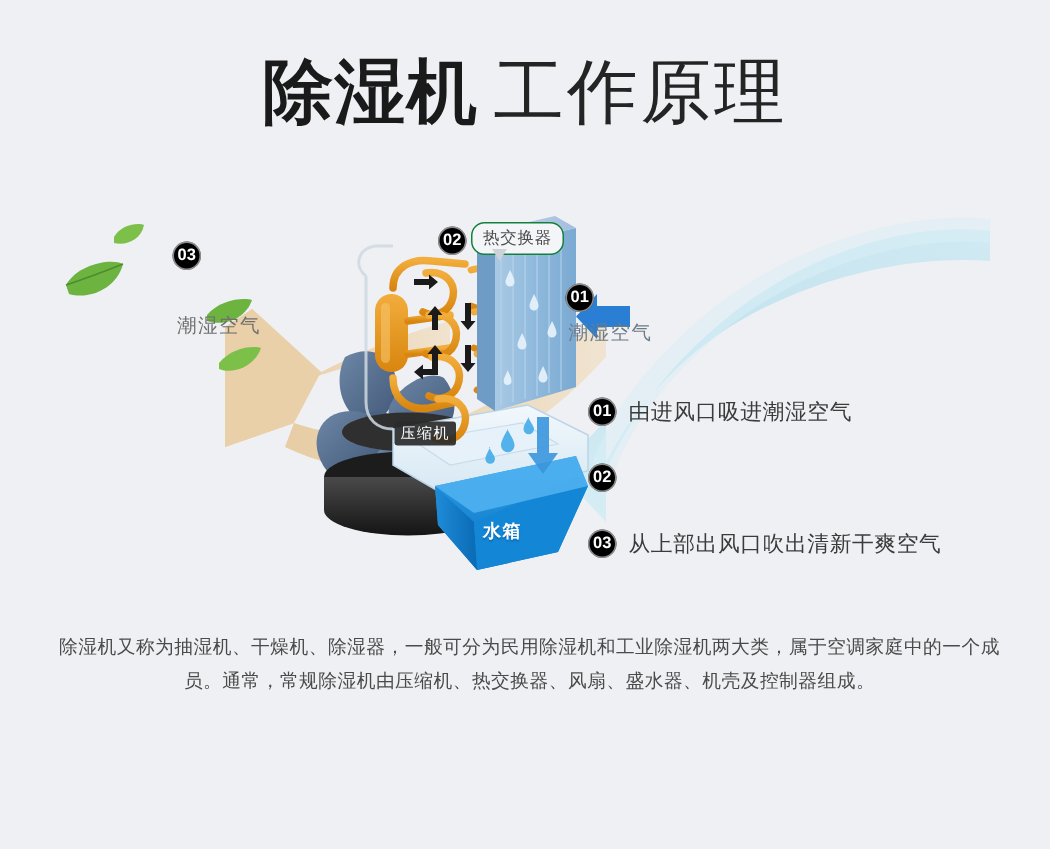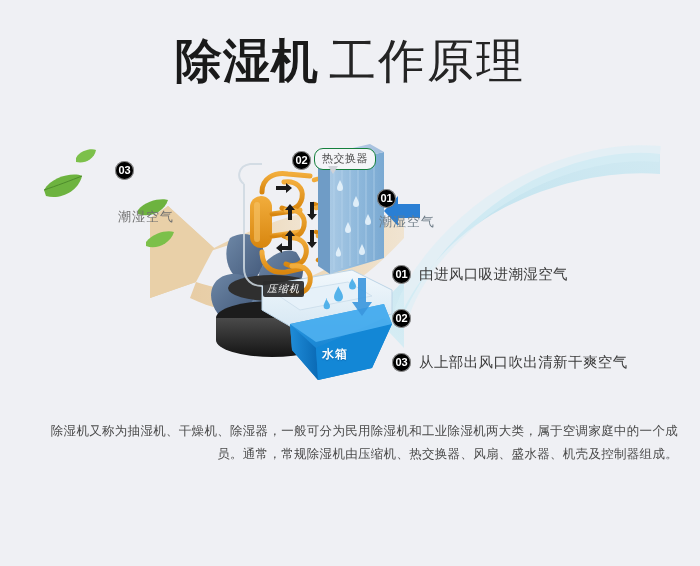--- a/index.html
+++ b/index.html
@@ -112,21 +112,20 @@
   }
   #lbl-compressor {
     left: 263px; top: 281px;
     font-size: 10px;
     color: #ffffff;
     letter-spacing: 1px;
     background: #2b2b2b;
     padding: 1px 4px;
     border-radius: 2px;
     opacity: 0.92;
-    font-style: italic;
   }
   #lbl-tank {
     left: 322px; top: 346px;
     font-size: 12px;
     color: #ffffff;
     letter-spacing: 1px;
     font-weight: 600;
     text-shadow: 0 1px 1px rgba(0,60,120,0.35);
   }
 
@@ -160,21 +159,21 @@
     left: 28px;
     top: 420px;
     width: 650px;
   }
   .para {
     font-size: 12.5px;
     line-height: 23px;
     color: #4a4a4a;
     letter-spacing: 0.3px;
     margin: 0 0 18px 0;
-    text-align: right;
+    text-align: center;
   }
   .para:last-child { margin-bottom: 0; }
 </style>
 </head>
 <body>
 
 <div class="page">
 
   <div class="title-wrap">
     <span class="title-bold">除湿机</span><span class="title-light">工作原理</span>

